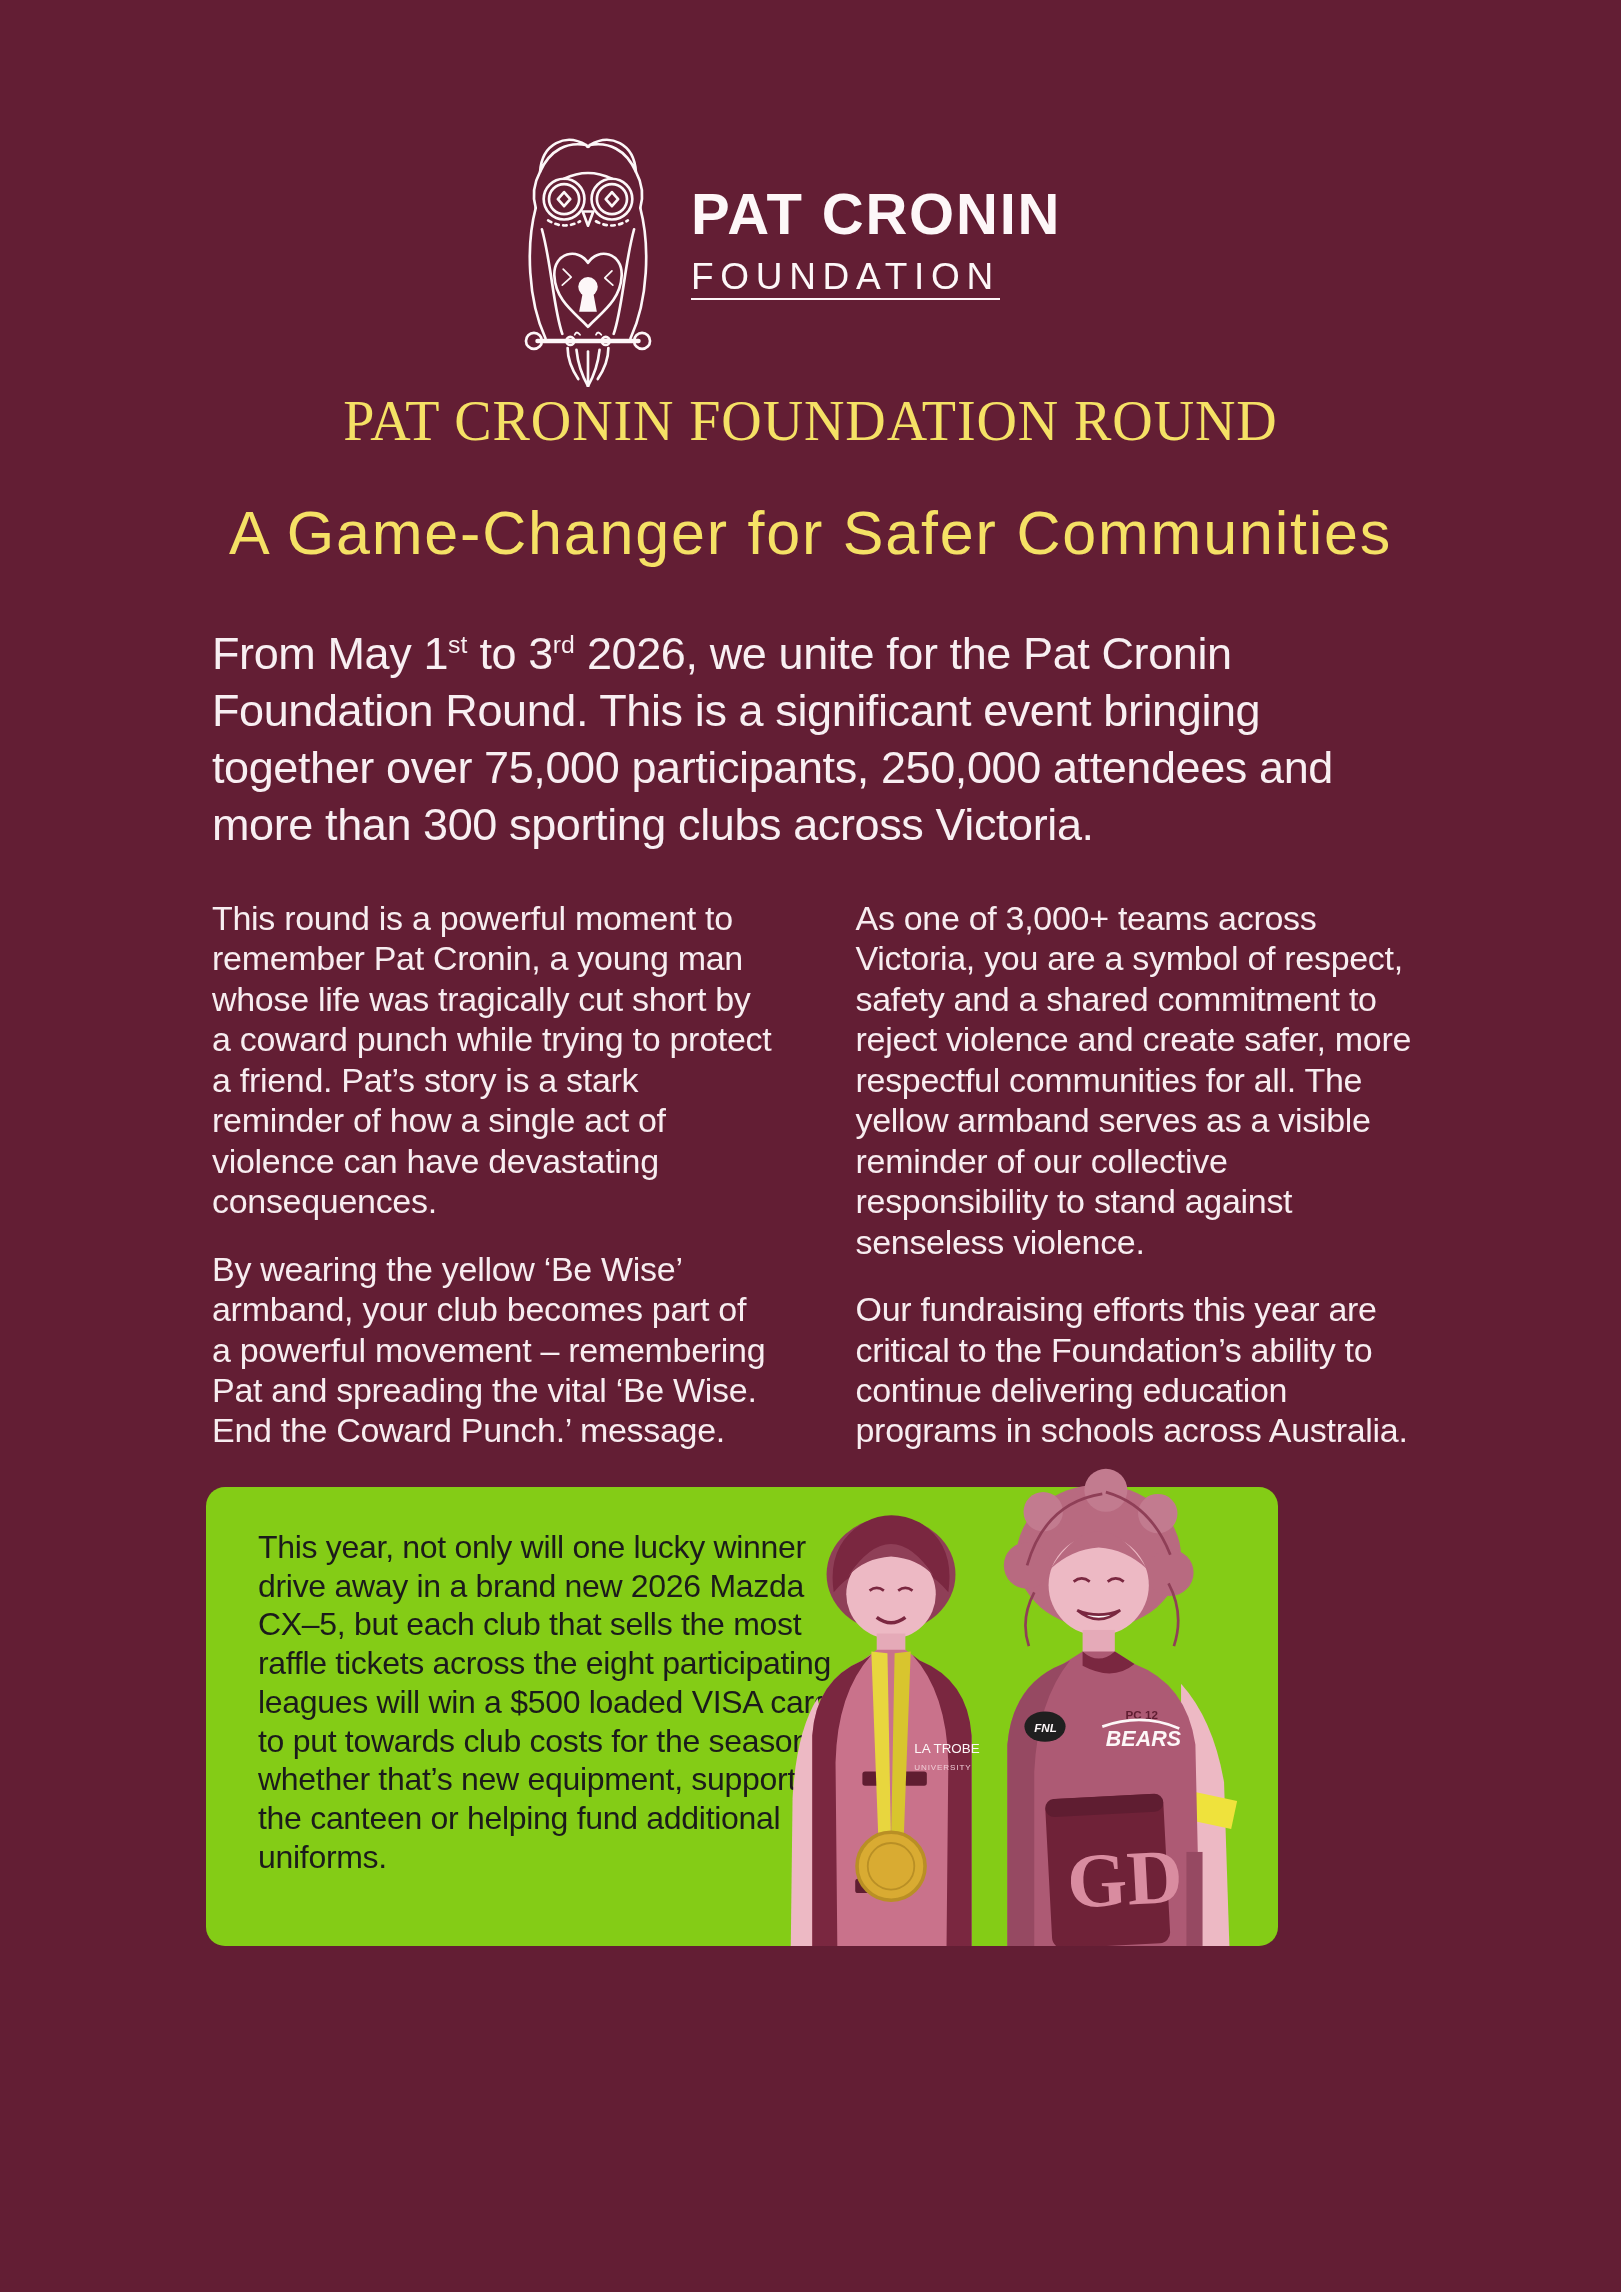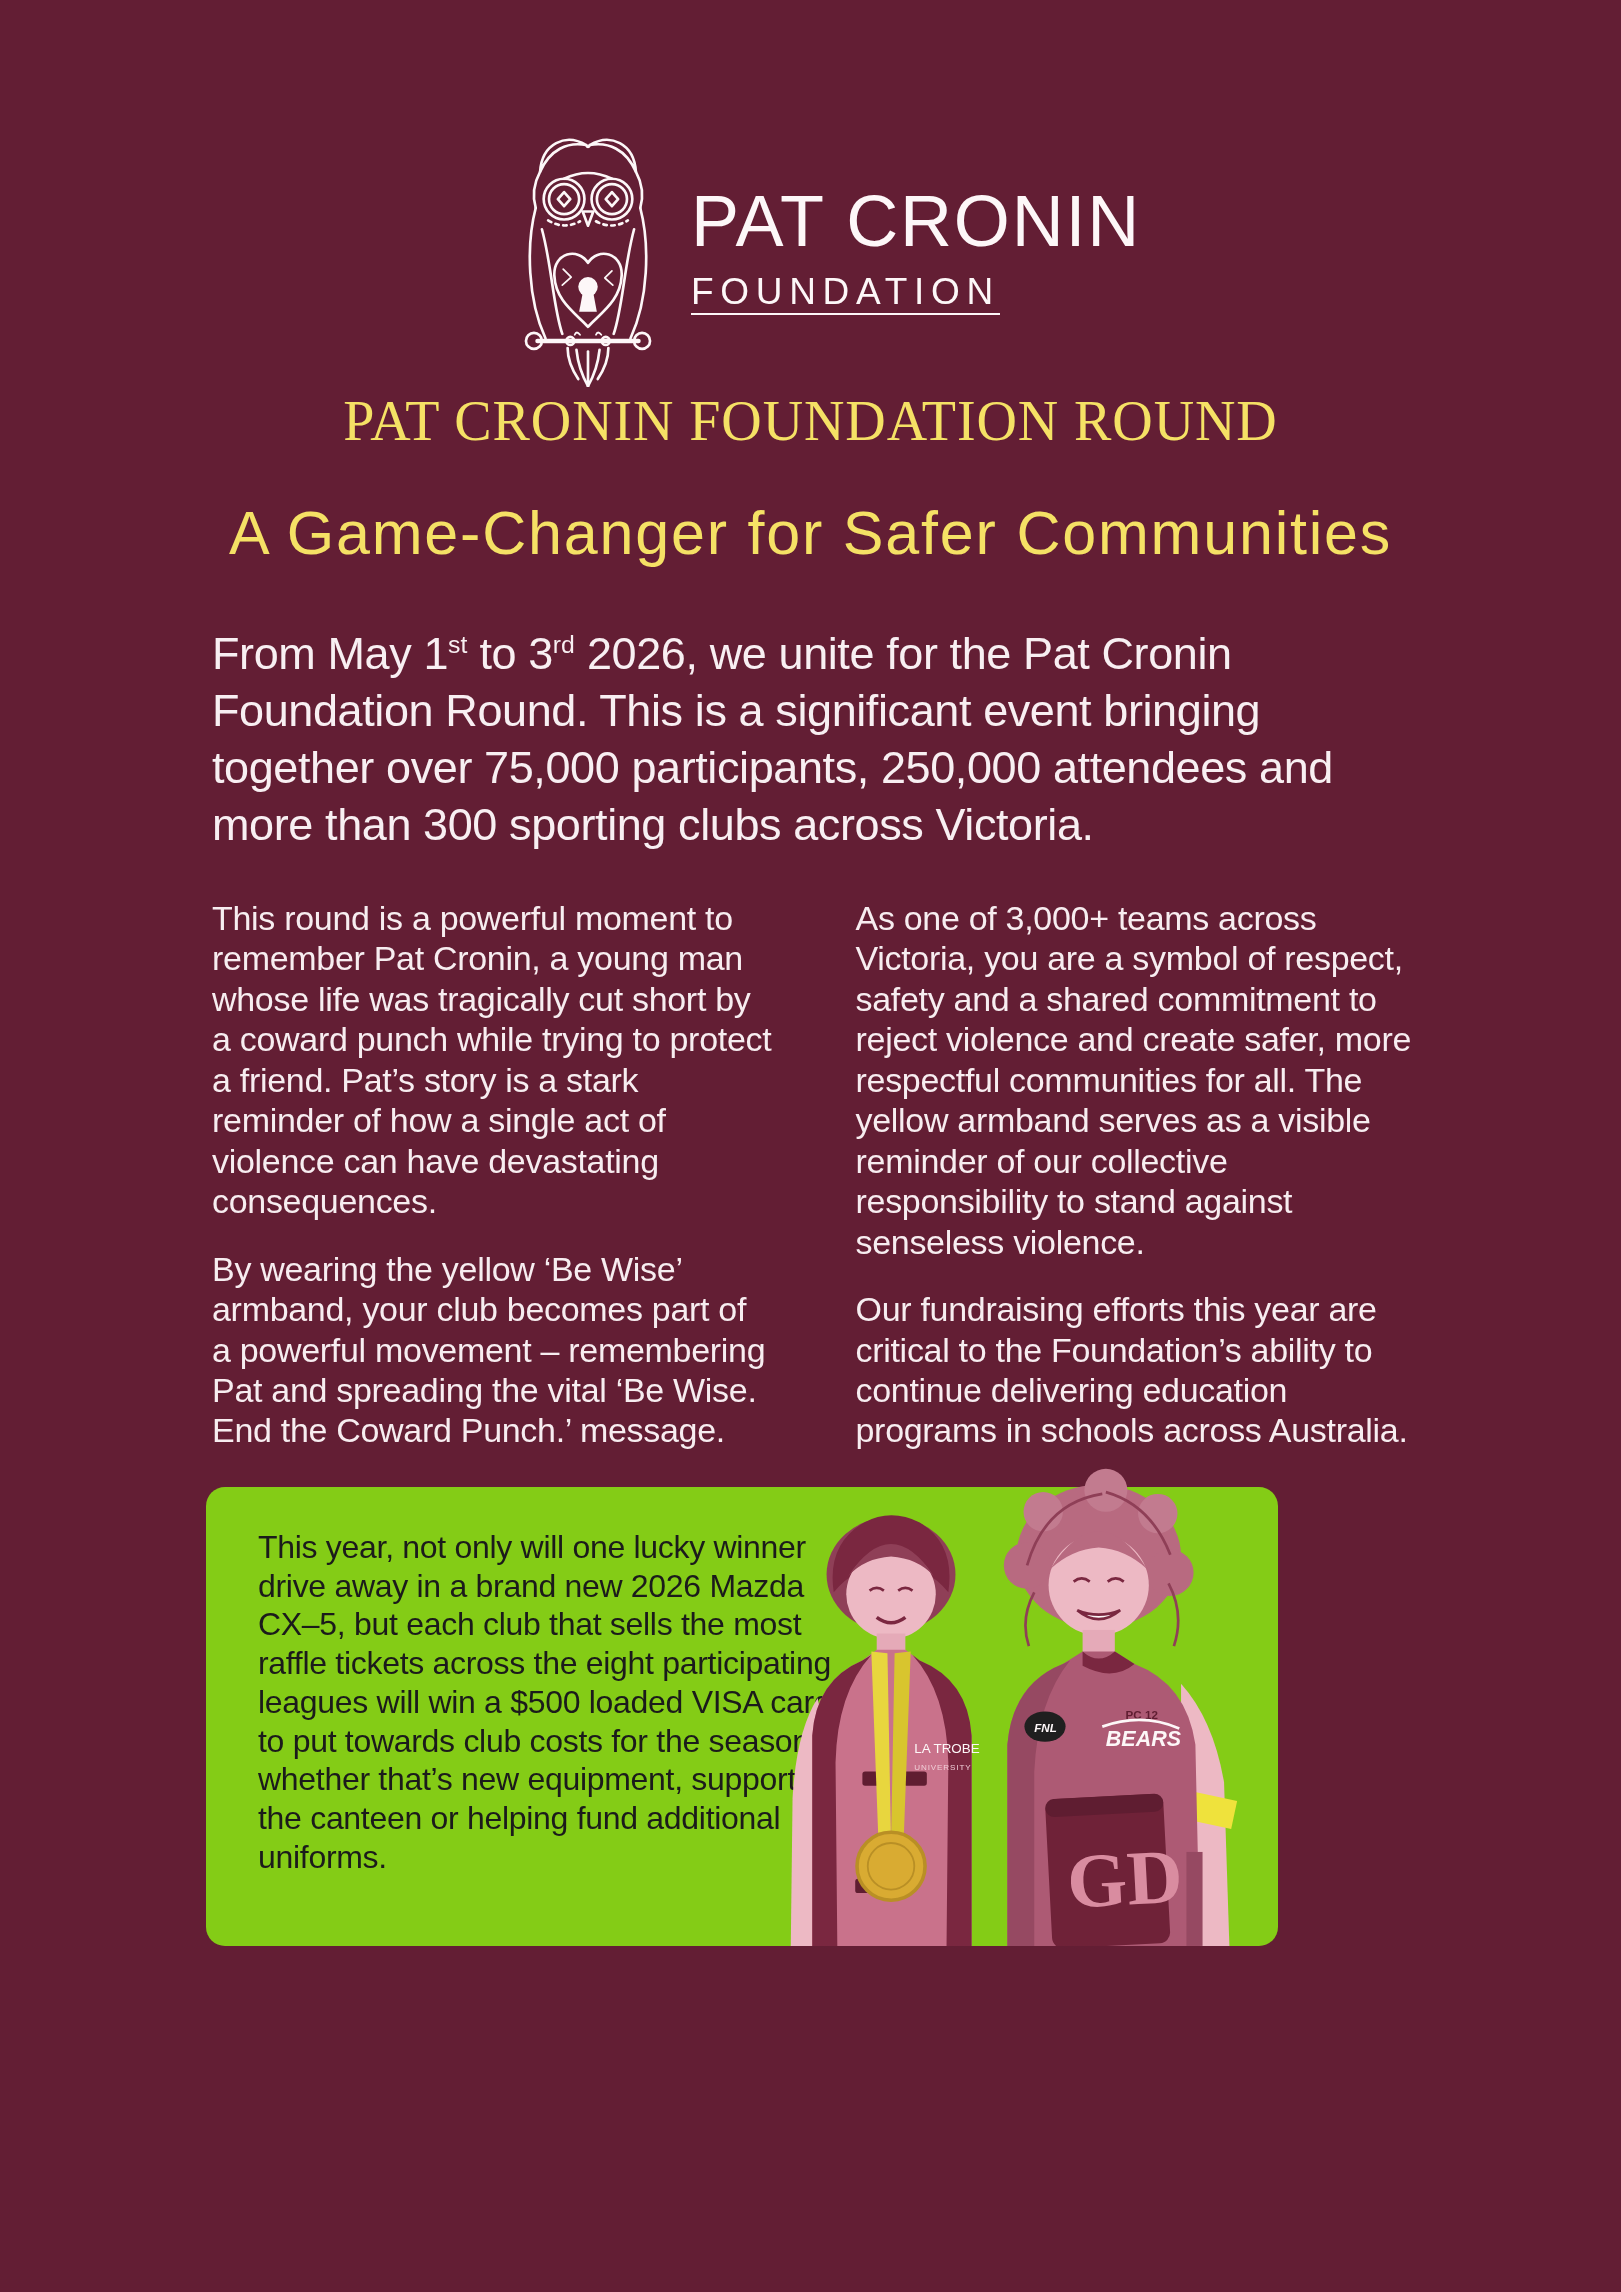--- a/index.html
+++ b/index.html
@@ -5,21 +5,21 @@
   html,body { margin:0; padding:0; background:#631e34; }
   .page {
     position:relative; width:1621px; height:2293px; overflow:hidden;
     background:#631e34;
     font-family:"Liberation Sans", sans-serif;
   }
   
   .logo { position:absolute; top:130px; left:521px; display:flex; gap:36px; }
   .logo-owl { flex:0 0 auto; }
   .logo-text { margin-top:50px; color:#fdf7f8; }
-  .logo-name { font-size:72px; letter-spacing:1.8px; font-weight:400; white-space:nowrap; }
+  .logo-name { font-size:58px; letter-spacing:1.8px; font-weight:700; white-space:nowrap; }
   .logo-sub  { display:inline-block; margin-top:9px; font-size:37px; letter-spacing:6.7px;
                font-weight:400; border-bottom:2.7px solid #fdf7f8; white-space:nowrap; }
   
   .headline {
     position:absolute; top:391px; left:0; width:100%; text-align:center;
     font-family:"Liberation Serif", serif; font-weight:400;
     font-size:56px; line-height:1.1; color:#f5e165; letter-spacing:0.9px; margin:0;
   }
   .subtitle {
     position:absolute; top:498px; left:0; width:100%; text-align:center;

